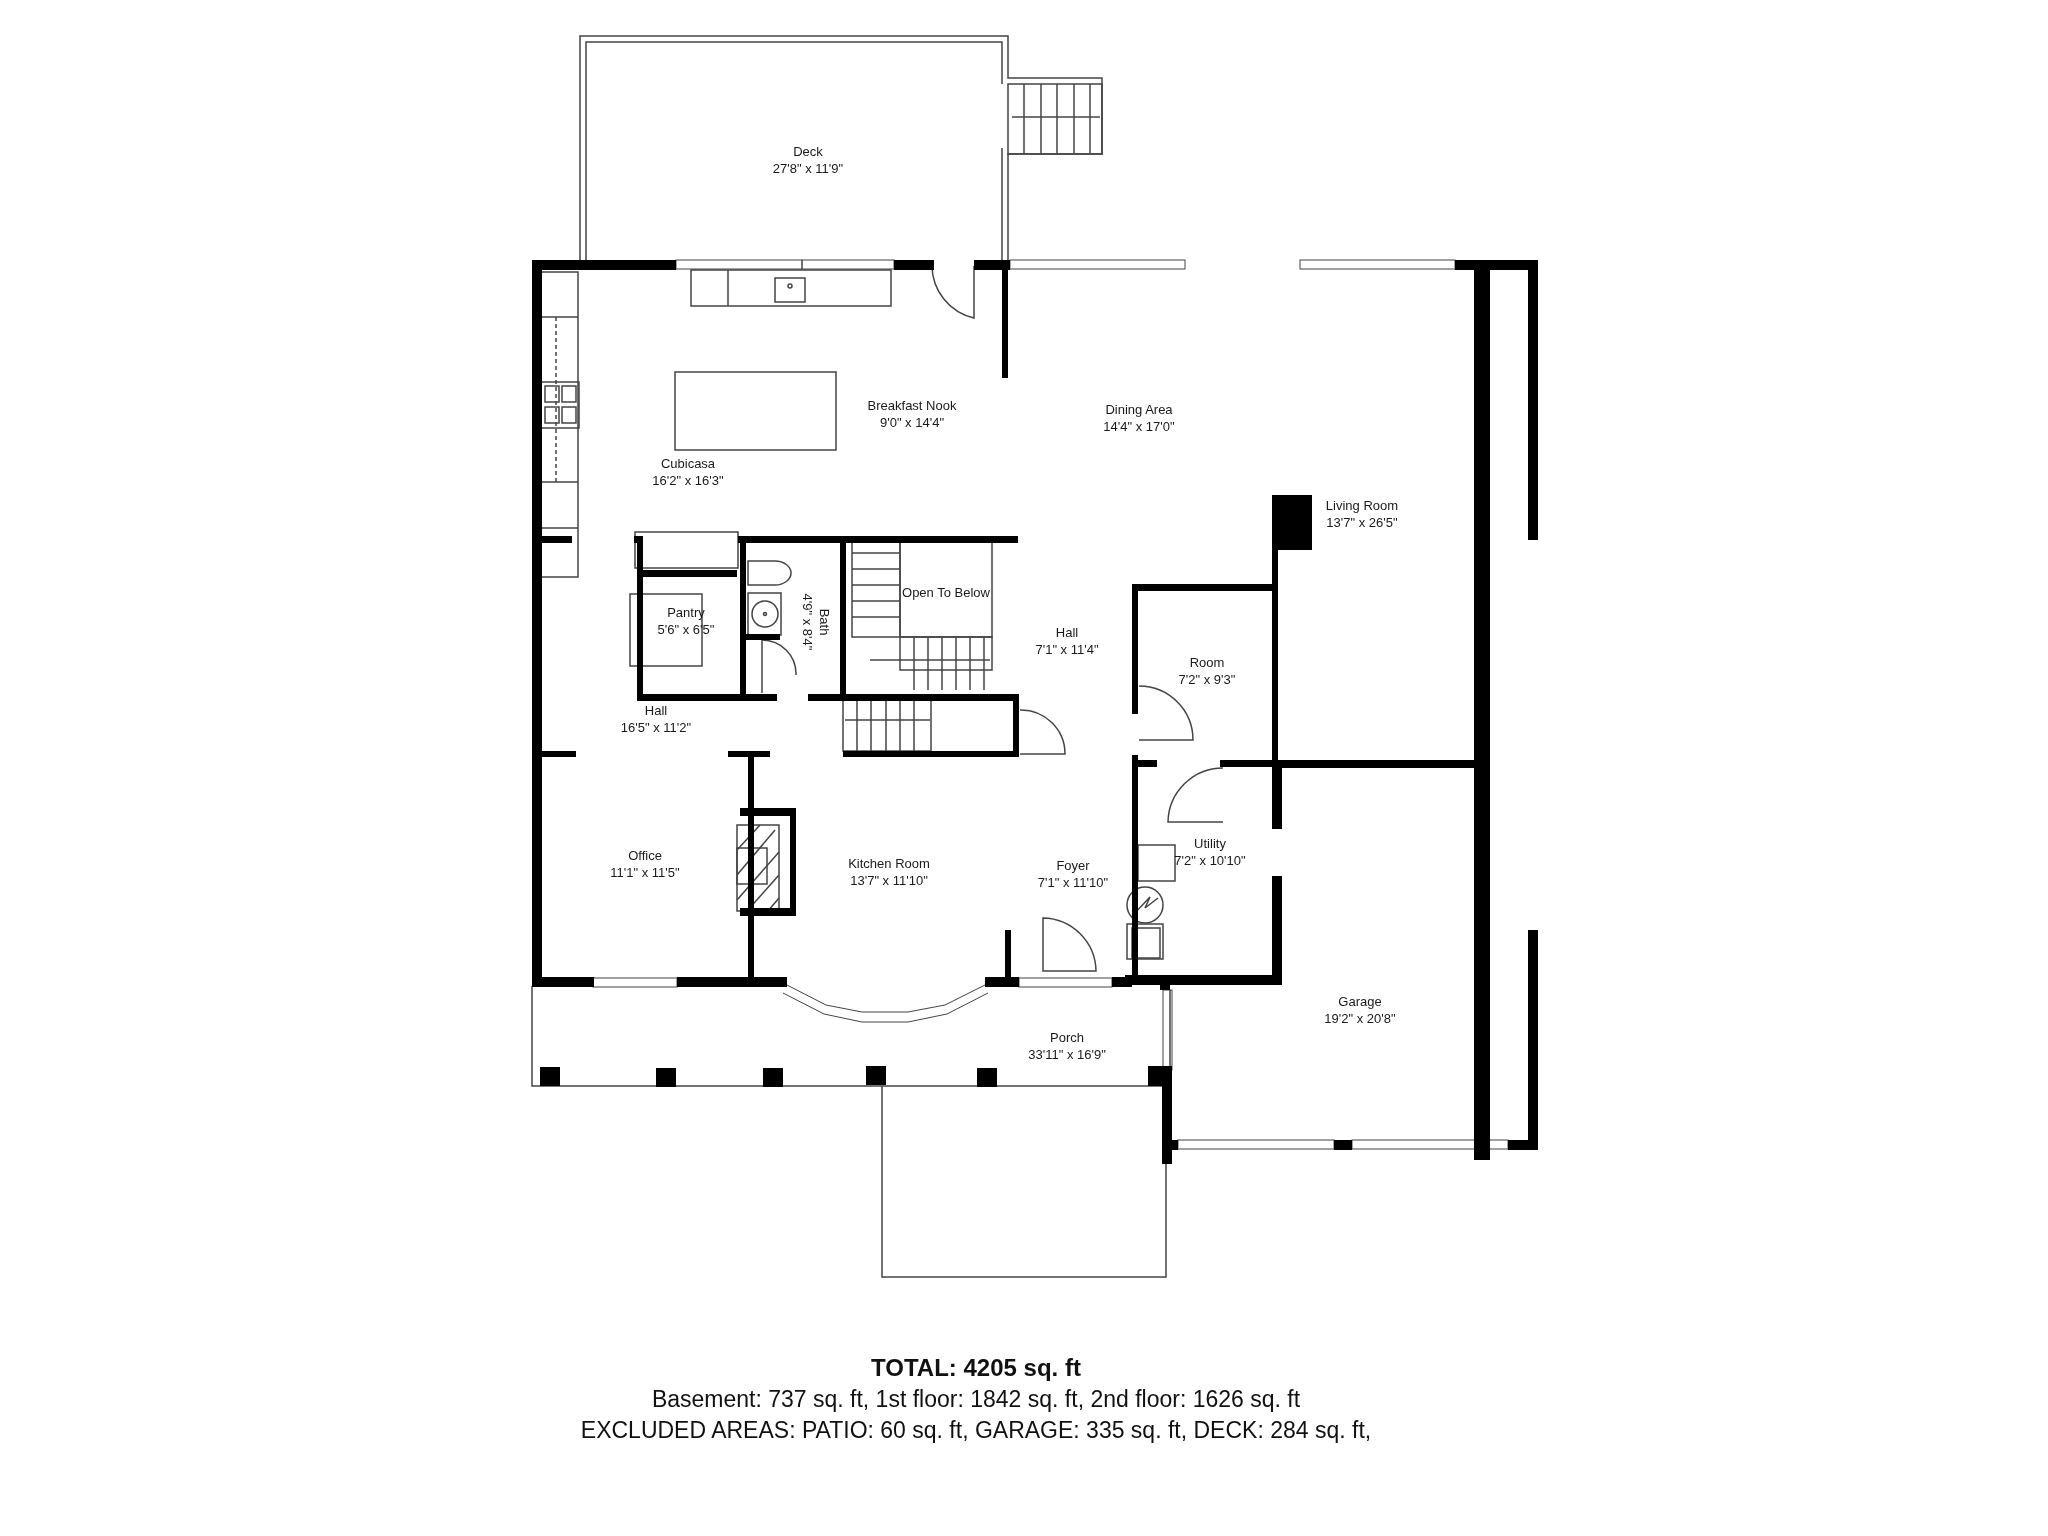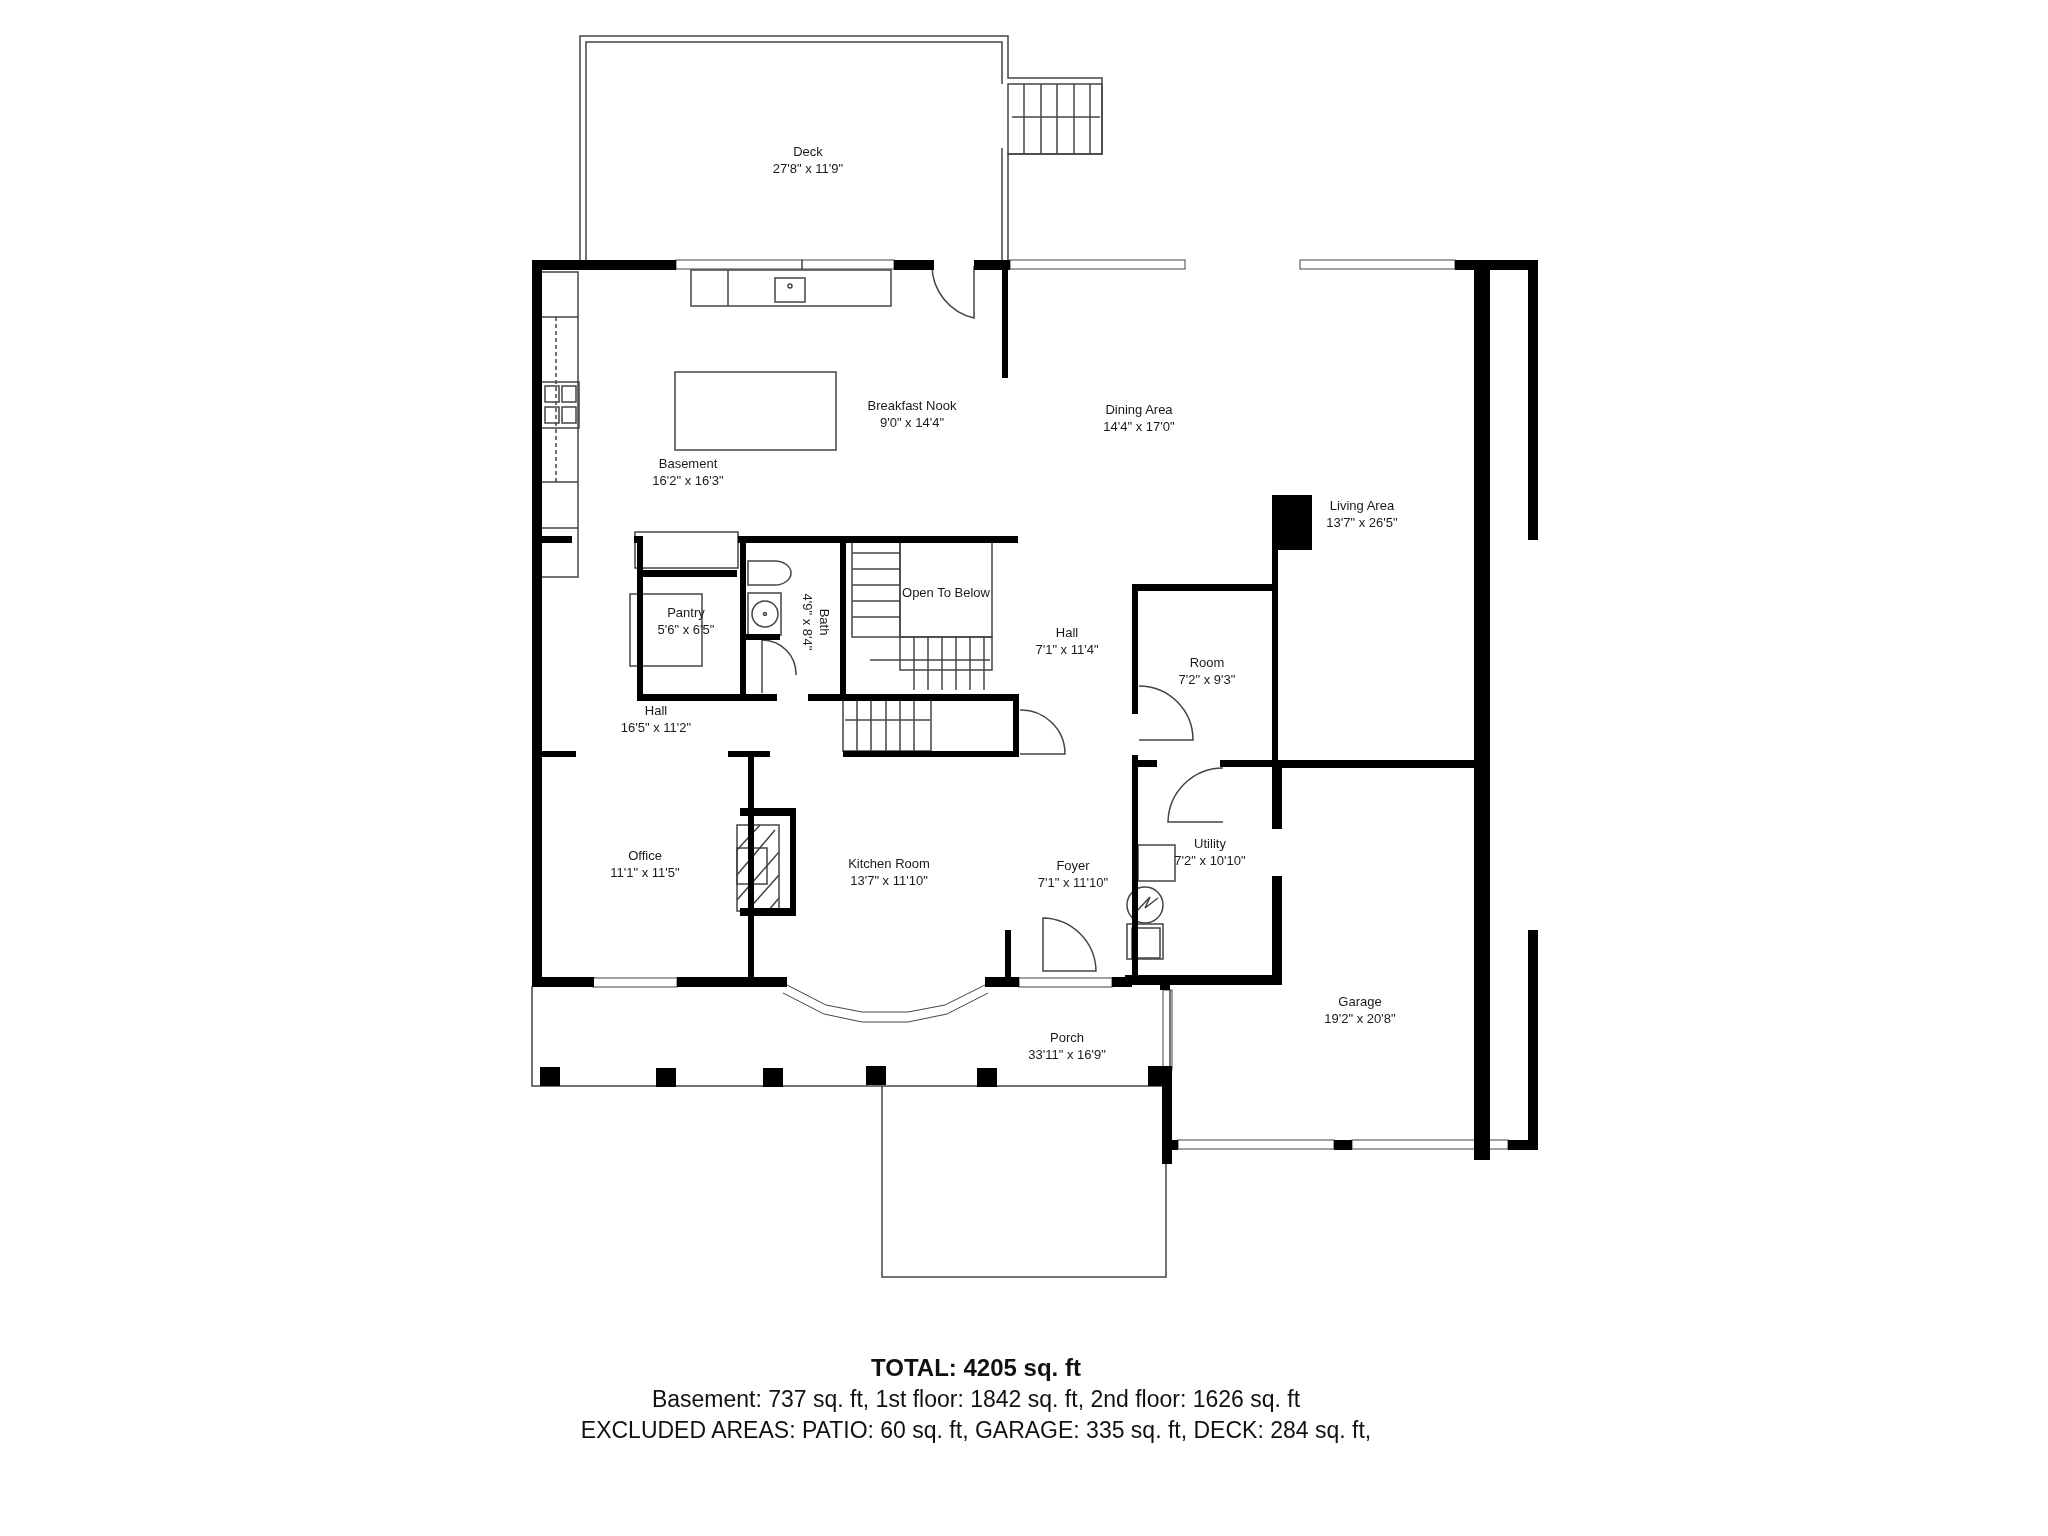--- a/index.html
+++ b/index.html
@@ -197,33 +197,33 @@
     <rect x="866" y="1066" width="20" height="19"></rect>
     <rect x="977" y="1068" width="20" height="19"></rect>
   </g>
 </svg>
 
 <div class="room-label" style="left:808px;top:160px">
     <span class="name">Deck</span>
     <span class="dim">27'8" x 11'9"</span>
   </div>
 <div class="room-label" style="left:688px;top:472px">
-    <span class="name">Basement</span>
+    <span class="name">Cubicasa</span>
     <span class="dim">16'2" x 16'3"</span>
   </div>
 <div class="room-label" style="left:912px;top:414px">
     <span class="name">Breakfast Nook</span>
     <span class="dim">9'0" x 14'4"</span>
   </div>
 <div class="room-label" style="left:1139px;top:418px">
     <span class="name">Dining Area</span>
     <span class="dim">14'4" x 17'0"</span>
   </div>
 <div class="room-label" style="left:1362px;top:514px">
-    <span class="name">Living Area</span>
+    <span class="name">Living Room</span>
     <span class="dim">13'7" x 26'5"</span>
   </div>
 <div class="room-label" style="left:686px;top:621px">
     <span class="name">Pantry</span>
     <span class="dim">5'6" x 6'5"</span>
   </div>
 <div class="room-label rot" style="left:816px;top:622px">
     <span class="name">Bath</span>
     <span class="dim">4'9" x 8'4"</span>
   </div>

